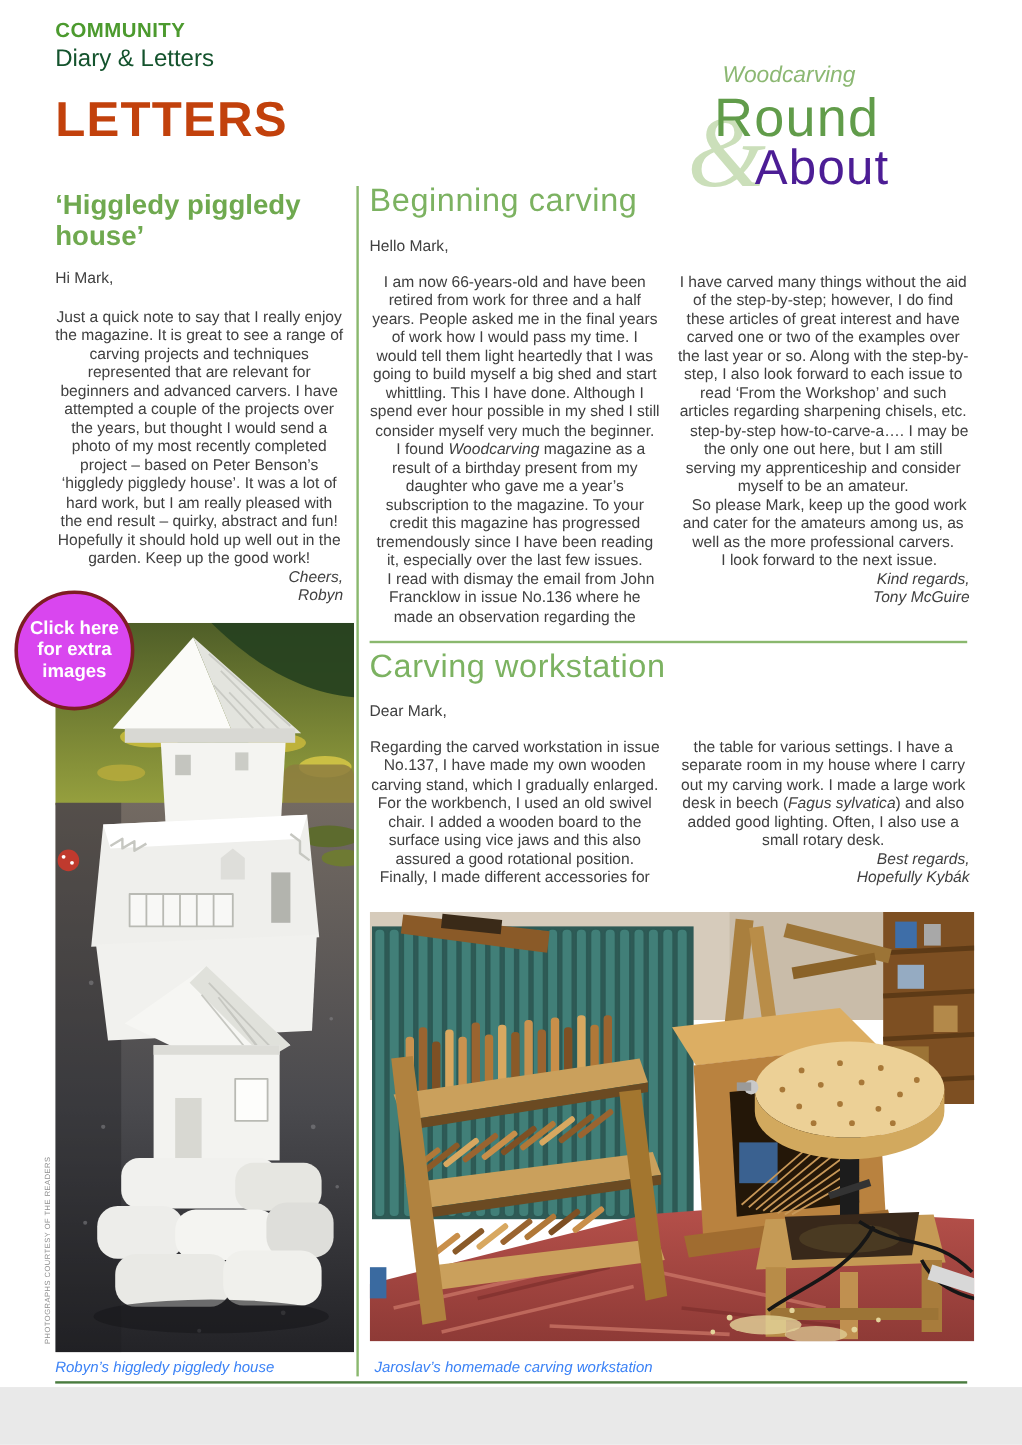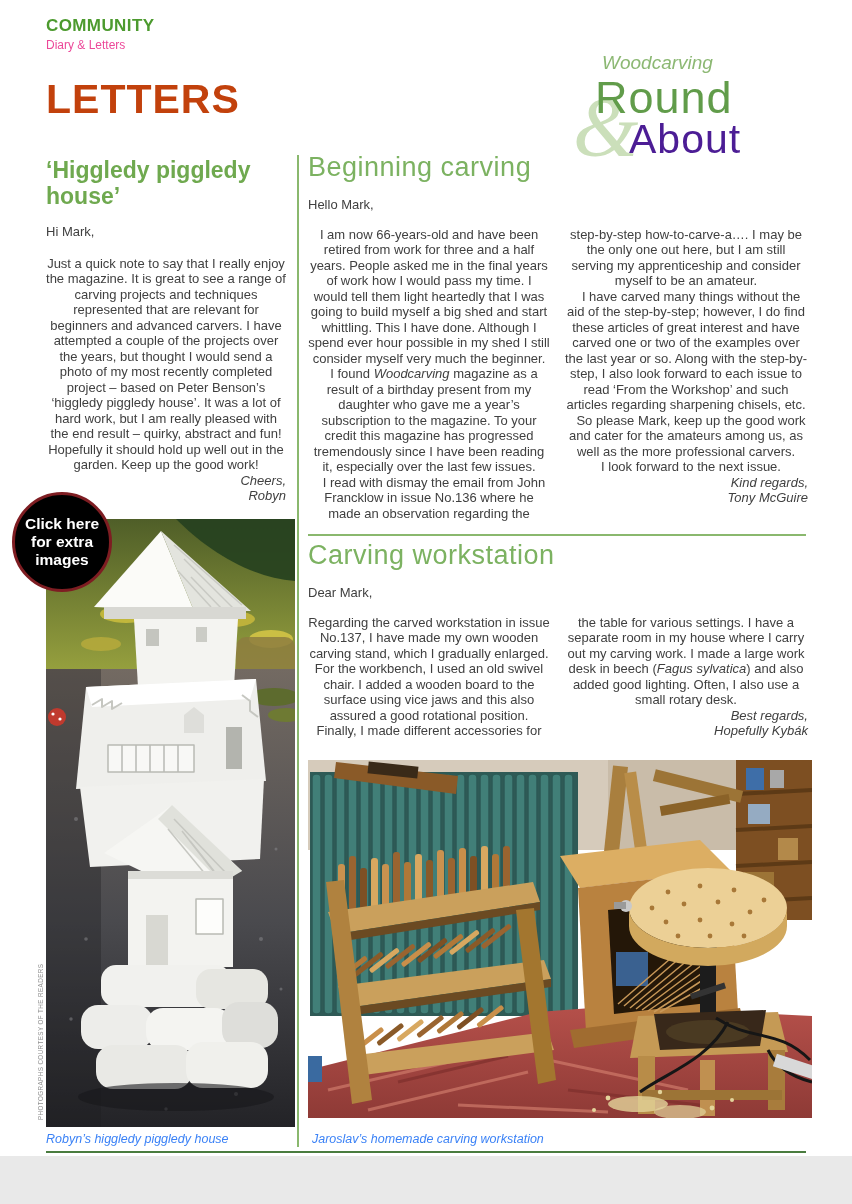--- a/index.html
+++ b/index.html
@@ -2,21 +2,21 @@
 <html><head>
 <meta charset="utf-8">
 <style>
   html,body{margin:0;padding:0;background:#e9e9e9;}
   .page{position:relative;width:852px;height:1156px;background:#ffffff;margin:0 auto;
         font-family:"Liberation Sans",sans-serif;color:#404040;overflow:hidden;}
 
   
   .kicker{position:absolute;left:46px;top:16px;}
   .kicker-main{font-size:17px;font-weight:700;color:#4c9a2e;letter-spacing:.4px;}
-  .kicker-sub{font-size:12px;color:#ec4899;margin-top:2px;}
+  .kicker-sub{font-size:20px;color:#14532d;margin-top:2px;}
   .page-title{position:absolute;left:46px;top:76px;margin:0;font-size:41px;font-weight:800;
               color:#c2410c;letter-spacing:1px;}
   .brand{position:absolute;left:545px;top:52px;width:270px;height:120px;}
   .brand-wc{position:absolute;left:57px;top:0;font-style:italic;font-size:19px;color:#8cb873;}
   .brand-amp{position:absolute;left:28px;top:34px;font-family:"Liberation Serif",serif;
              font-style:italic;font-size:84px;line-height:1;color:#cbdfba;z-index:0;}
   .brand-round{position:absolute;left:50px;top:20px;font-size:45px;font-weight:300;
                color:#619c4a;letter-spacing:1px;z-index:1;}
   .brand-about{position:absolute;left:84px;top:64px;font-size:41px;font-weight:300;
                color:#4c1d95;letter-spacing:1px;z-index:1;}
@@ -37,21 +37,21 @@
   .letter-mid{position:absolute;left:308px;top:152px;width:500px;}
   .letter-bot{position:absolute;left:308px;top:540px;width:500px;}
 
   
   .v-divider{position:absolute;left:297px;top:155px;width:2px;height:992px;background:#8ab86e;}
   .h-rule{position:absolute;left:308px;top:534px;width:498px;height:2px;background:#8ab86e;}
   .footer-rule{position:absolute;left:46px;top:1151px;width:760px;height:2px;background:#4a7c3f;}
 
   
   .badge{position:absolute;left:12px;top:492px;width:94px;height:94px;border-radius:50%;
-         background:#000000;border:3px solid #7e1d22;display:flex;flex-direction:column;
+         background:#d946ef;border:3px solid #7e1d22;display:flex;flex-direction:column;
          align-items:center;justify-content:center;z-index:6;cursor:pointer;}
   .badge span{color:#fff;font-weight:700;font-size:15.5px;line-height:18px;}
 
   
   .photo1{position:absolute;left:46px;top:519px;width:249px;height:608px;overflow:hidden;z-index:2;}
   .photo2{position:absolute;left:308px;top:760px;width:504px;height:358px;overflow:hidden;}
   .photo1 svg,.photo2 svg{display:block;}
   .caption{position:absolute;font-size:12.5px;font-style:italic;color:#3b82f6;}
   .cap1{left:46px;top:1132px;}
   .cap2{left:312px;top:1132px;}
@@ -112,22 +112,22 @@
     <h2 class="h-wide">Beginning carving</h2>
     <div class="salut">Hello Mark,</div>
     <div class="cols">
       <div class="c1 paras">
           <p><span>I am now 66-years-old and have been retired from work for three and a half years. People asked me in the final years of work how I would pass my time. I would tell them light heartedly that I was going to build myself a big shed and start whittling. This I have done. Although I spend ever hour possible in my shed I still consider myself very much the beginner.</span></p>
           <p><span>I found </span><em>Woodcarving</em><span> magazine as a result of a birthday present from my daughter who gave me a year’s subscription to the magazine. To your credit this magazine has progressed tremendously since I have been reading it, especially over the last few issues.</span></p>
           <p><span>I read with dismay the email from John Francklow in issue No.136 where he made an observation regarding the</span></p>
         </div>
       <div class="c2">
         <div class="paras">
+            <p><span>I have carved many things without the aid of the step-by-step; however, I do find these articles of great interest and have carved one or two of the examples over the last year or so. Along with the step-by-step, I also look forward to each issue to read ‘From the Workshop’ and such articles regarding sharpening chisels, etc.</span></p>
             <p><span>step-by-step how-to-carve-a…. I may be the only one out here, but I am still serving my apprenticeship and consider myself to be an amateur.</span></p>
-            <p><span>I have carved many things without the aid of the step-by-step; however, I do find these articles of great interest and have carved one or two of the examples over the last year or so. Along with the step-by-step, I also look forward to each issue to read ‘From the Workshop’ and such articles regarding sharpening chisels, etc.</span></p>
             <p><span>So please Mark, keep up the good work and cater for the amateurs among us, as well as the more professional carvers.</span></p>
             <p><span>I look forward to the next issue.</span></p>
           </div>
         <div class="sig">Kind regards,</div>
         <div class="sig">Tony McGuire</div>
       </div>
     </div>
   </div>
 
   <div class="letter-bot body-text">

